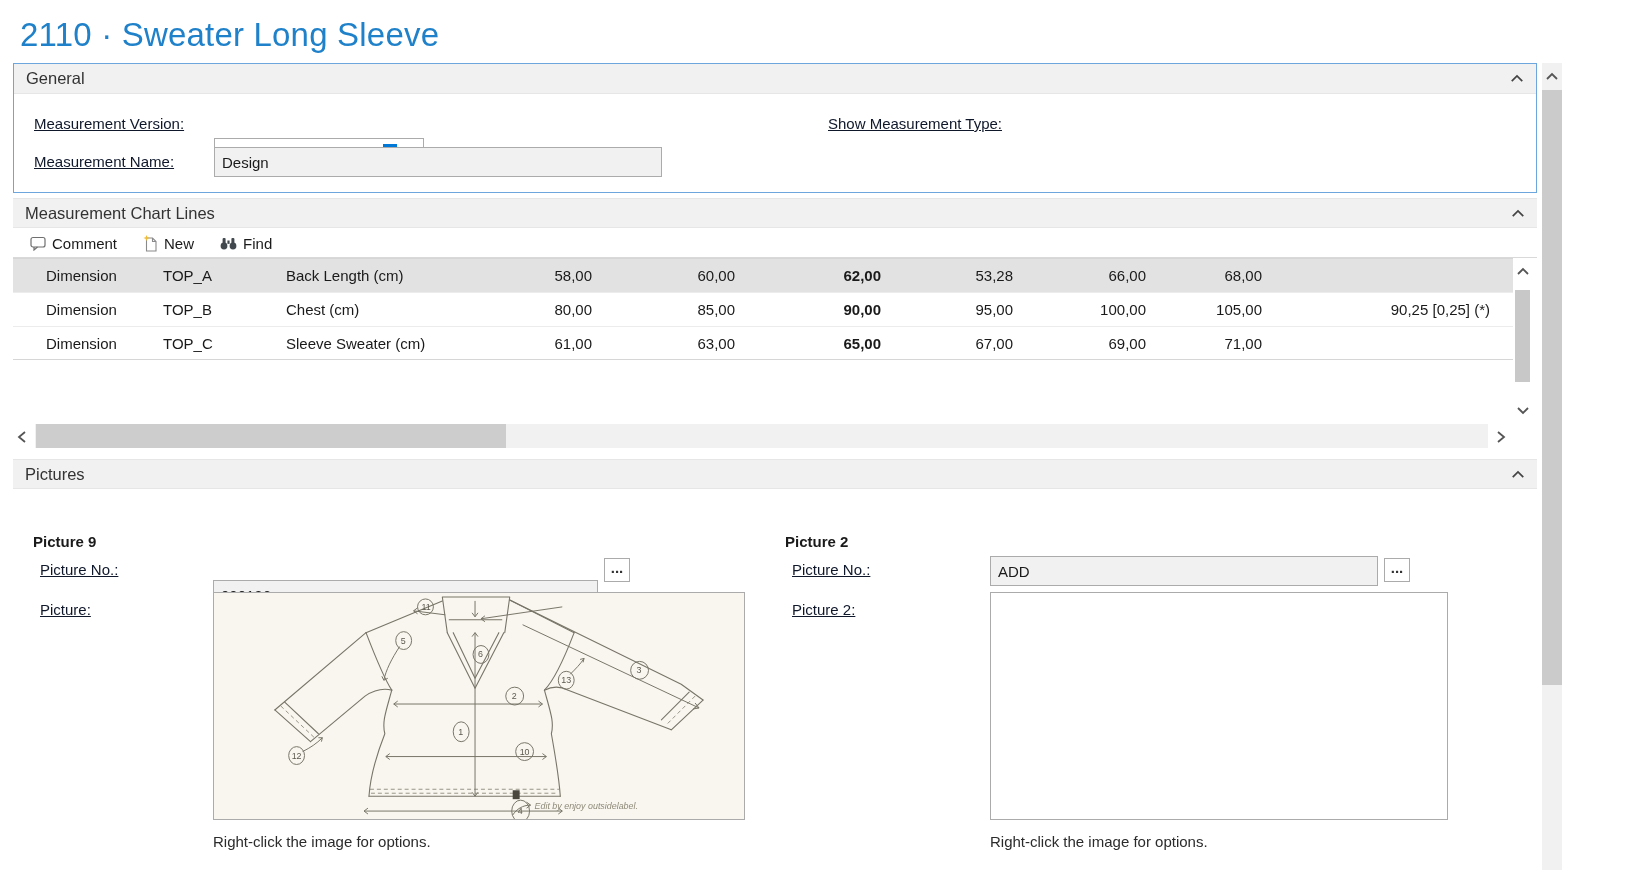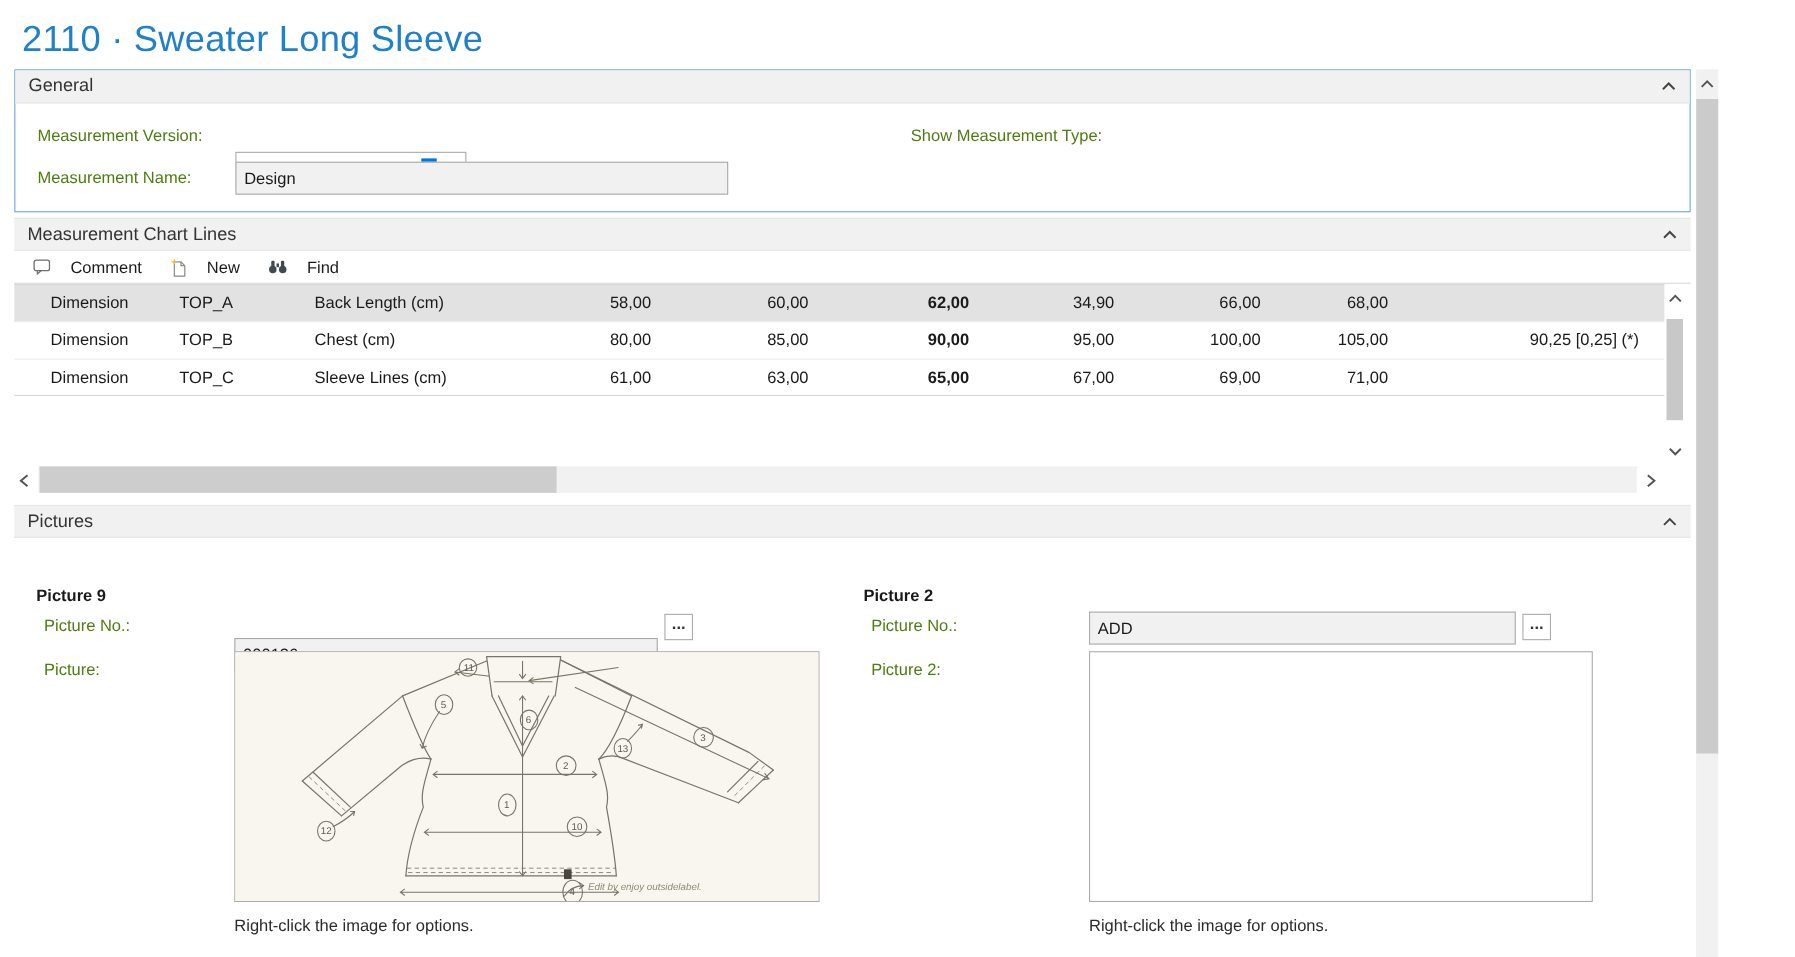--- a/index.html
+++ b/index.html
@@ -26,21 +26,21 @@
   }
   .chev { width:14px; height:9px; display:block; }
   .chev polyline { fill:none; stroke:#444; stroke-width:2; }
 
   
   .general-box {
     left:13px; top:63px; width:1524px; height:130px;
     background:#fff; border:1px solid #6da6dd;
   }
   .general-box .fasttab-header { border-top:none; margin:0; }
-  .fld-label { height:32px; line-height:32px; color:#4d7c0f; white-space:nowrap; }
+  .fld-label { height:32px; line-height:32px; color:#0f172a; white-space:nowrap;text-decoration:underline; }
   .combo, .ddl {
     height:32px; background:#fff; border:1px solid #ababab;
     display:flex; align-items:center; padding:0 8px; position:relative;
   }
   .combo .sel-val {
     position:absolute; right:26px; background:#0078d7; color:#fff;
     padding:0 3px; line-height:20px; font-size:15px;
   }
   .dd-arrow { position:absolute; right:7px; top:12px; width:12px; height:8px; }
   .dd-arrow polyline { fill:none; stroke:#555; stroke-width:1.4; }
@@ -49,21 +49,21 @@
     display:flex; align-items:center; padding:0 7px; color:#1a1a1a;
   }
 
   
   .mcl-header { left:13px; top:198px; width:1524px; }
   .toolbar {
     left:13px; top:229px; width:1524px; height:29px;
     display:flex; align-items:center; gap:26px; padding-left:17px;
     border-bottom:1px solid #d9d9d9; background:#fff;
   }
-  .tool { display:flex; align-items:flex-start; gap:18px; cursor:pointer; color:#1a1a1a; }
+  .tool { display:flex; align-items:center; gap:6px; cursor:pointer; color:#1a1a1a; }
   .tool svg { display:block; }
 
   .grid { left:13px; top:258px; width:1500px; background:#fff; }
   .grid-headrow { display:flex; height:50px; align-items:center; color:#404040; }
   .grid-row { display:flex; height:34px; align-items:center; border-top:1px solid #ececec; }
   .grid-row.first { border-top:1px solid #d6d6d6; }
   .grid-row.selected { background:#e2e2e2; }
   .grid-row.last { border-bottom:1px solid #d6d6d6; }
   .c  { white-space:nowrap; overflow:hidden; }
   .c1 { width:150px; padding-left:33px; }
@@ -179,21 +179,21 @@
 
 <div class="abs grid">
 
   <div class="grid-row first selected">
     <div class="c c1">Dimension</div>
     <div class="c c2">TOP_A</div>
     <div class="c c3">Back Length (cm)</div>
     <div class="c c4 num">58,00</div>
     <div class="c c5 num">60,00</div>
     <div class="c c6 num">62,00</div>
-    <div class="c c7 num">34,90</div>
+    <div class="c c7 num">53,28</div>
     <div class="c c8 num">66,00</div>
     <div class="c c9 num">68,00</div>
     <div class="c c10 num"></div>
   </div>
 
   <div class="grid-row">
     <div class="c c1">Dimension</div>
     <div class="c c2">TOP_B</div>
     <div class="c c3">Chest (cm)</div>
     <div class="c c4 num">80,00</div>
@@ -201,21 +201,21 @@
     <div class="c c6 num">90,00</div>
     <div class="c c7 num">95,00</div>
     <div class="c c8 num">100,00</div>
     <div class="c c9 num">105,00</div>
     <div class="c c10 num">90,25 [0,25] (*)</div>
   </div>
 
   <div class="grid-row last">
     <div class="c c1">Dimension</div>
     <div class="c c2">TOP_C</div>
-    <div class="c c3">Sleeve Lines (cm)</div>
+    <div class="c c3">Sleeve Sweater (cm)</div>
     <div class="c c4 num">61,00</div>
     <div class="c c5 num">63,00</div>
     <div class="c c6 num">65,00</div>
     <div class="c c7 num">67,00</div>
     <div class="c c8 num">69,00</div>
     <div class="c c9 num">71,00</div>
     <div class="c c10 num"></div>
   </div>
 </div>
 

